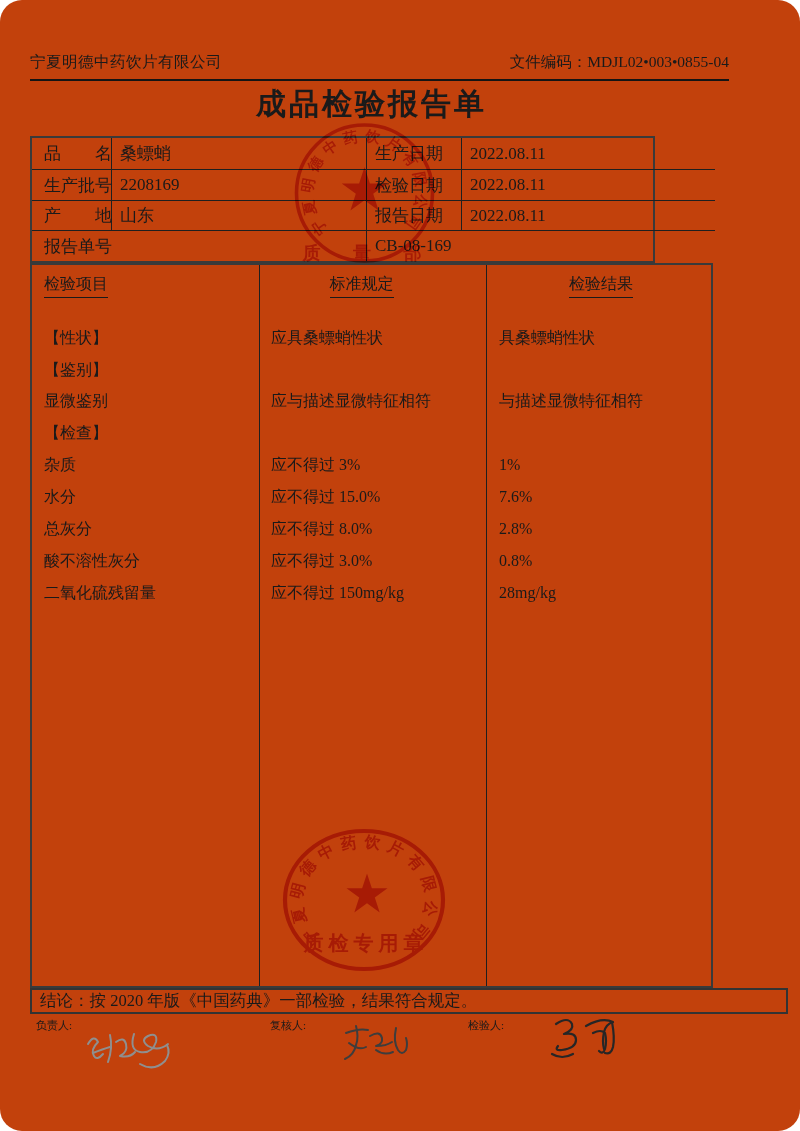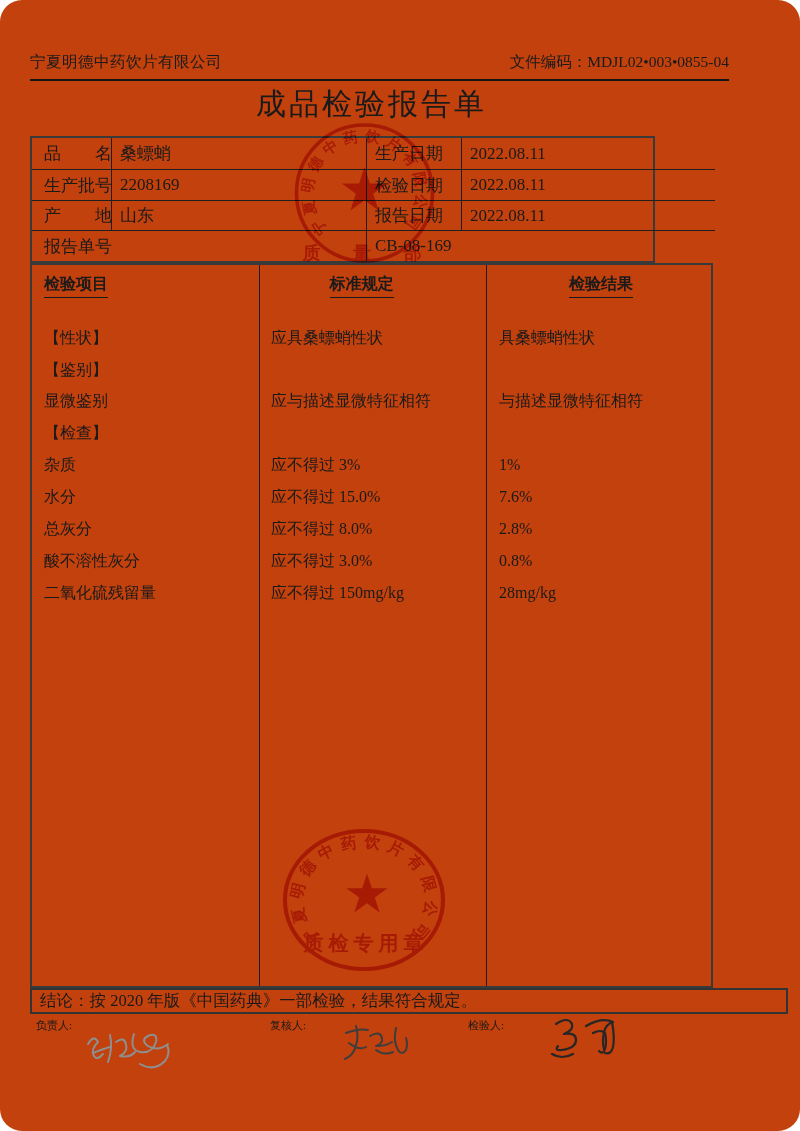--- a/index.html
+++ b/index.html
@@ -5,40 +5,40 @@
   html,body{margin:0;padding:0;background:#fff;}
   body{width:800px;height:1131px;position:relative;overflow:hidden;
        font-family:"Liberation Serif","DejaVu Serif",serif;color:#1a1a1a;}
   .page{position:absolute;inset:0;background:#c2410c;border-radius:22px;}
 
   
   .hdr-left{position:absolute;left:30px;top:52px;font-size:15.5px;letter-spacing:.5px;}
   .hdr-right{position:absolute;right:71px;top:52px;font-size:15.5px;}
   .hdr-rule{position:absolute;left:30px;top:79px;width:699px;height:2px;background:#141414;}
   .title{position:absolute;left:30px;top:84px;width:683px;margin:0;text-align:center;
-         font-size:30px;font-weight:normal;letter-spacing:3px;}
+         font-size:30px;font-weight:bold;letter-spacing:3px;}
 
   
   .info-grid{position:absolute;left:30px;top:136px;width:625px;height:127px;
              border:2px solid #3a3a3a;box-sizing:border-box;display:grid;
              grid-template-columns:80px 255px 95px 253px;grid-template-rows:32px 31px 30px 30px;
              font-size:17px;}
   .c{border-right:1px solid #1f1f1f;border-bottom:1px solid #1f1f1f;display:flex;
      align-items:center;box-sizing:border-box;white-space:nowrap;overflow:visible;}
   .c.pl12{padding-left:12px;} .c.pl8{padding-left:8px;}
   .c.noR{border-right:none;} .c.noB{border-bottom:none;}
   .c.sp2a{grid-column:1 / span 2;} .c.sp2b{grid-column:3 / span 2;}
 
   
   .main-tbl{position:absolute;left:30px;top:263px;width:683px;height:725px;
             border:2px solid #3a3a3a;box-sizing:border-box;font-size:16px;}
   .vline{position:absolute;top:0;bottom:0;width:1px;background:#1f1f1f;}
   .v1{left:227px;} .v2{left:454px;}
   .col-hdr{position:absolute;top:9px;text-align:center;}
-  .col-hdr span{display:inline-block;border-bottom:1px solid #1a1a1a;padding-bottom:2px;font-weight:bold;}
+  .col-hdr span{display:inline-block;border-bottom:1px solid #1a1a1a;padding-bottom:2px;}
   .h1{left:12px;text-align:left;} .h2{left:216px;width:227px;} .h3{left:455px;width:228px;}
   .rrow{position:absolute;left:0;width:679px;display:flex;line-height:18px;}
   .rc1{width:227px;padding-left:12px;box-sizing:border-box;}
   .rc2{width:227px;padding-left:12px;box-sizing:border-box;}
   .rc3{width:225px;padding-left:13px;box-sizing:border-box;}
 
   
   .conclusion{position:absolute;left:30px;top:988px;width:758px;height:26px;
               border:2px solid #333;box-sizing:border-box;font-size:16.5px;
               line-height:21px;padding-left:8px;white-space:nowrap;}

